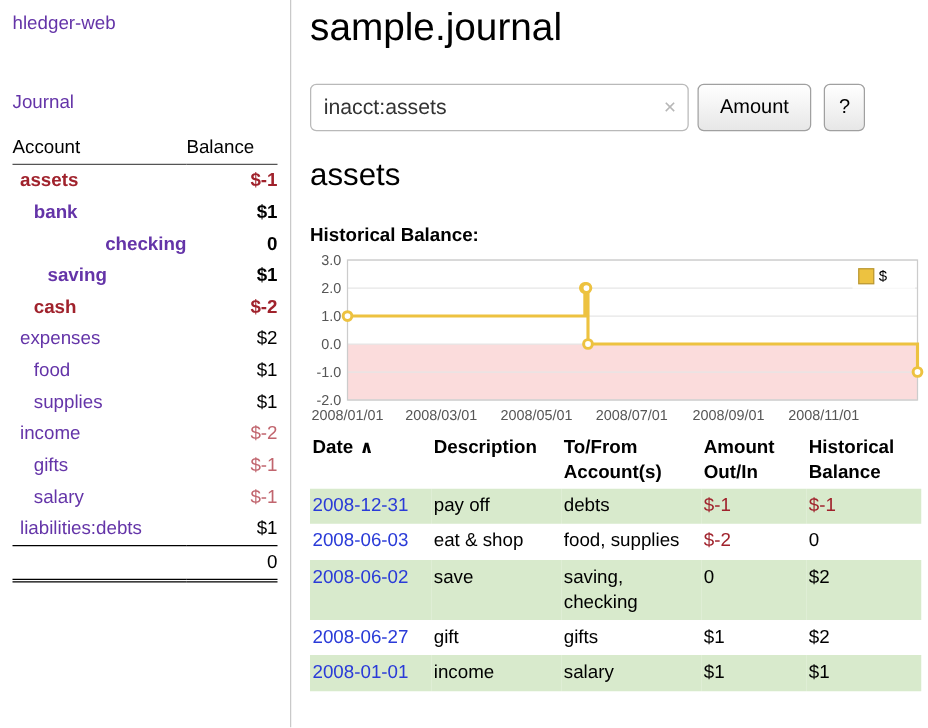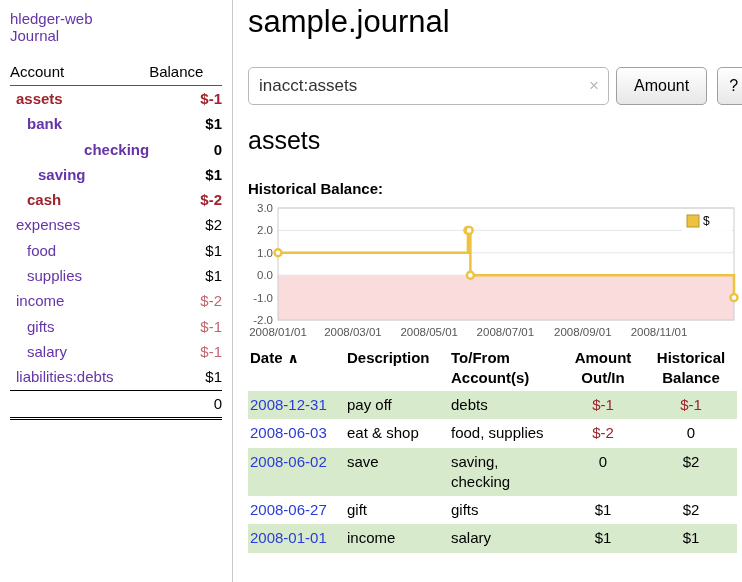--- a/index.html
+++ b/index.html
@@ -11,41 +11,41 @@
   }
   .app{display:flex;width:742px;height:582px}
 
   
   .sidebar{
     width:233px;min-width:233px;height:582px;
     border-right:1px solid #c9c9c9;
     padding:10px 10px 0 10px;
   }
   .app-title{display:inline-block;font-size:15px;color:var(--purple);text-decoration:none}
-  .journal-link{display:inline-block;font-size:15px;color:var(--purple);text-decoration:none}
+  .journal-link{display:inline-block;margin-top:46px;font-size:15px;color:var(--purple);text-decoration:none}
   table.accounts{width:100%;border-collapse:collapse;margin-top:17px;font-size:15px}
   .accounts thead th{font-weight:normal;text-align:left;padding:2px 0 5px;border-bottom:1px solid #555}
   .accounts thead th.bal-h{}
   .accounts td{padding:2px 0;line-height:1.42;vertical-align:top}
   .accounts td.bal{text-align:right}
   .accounts tr.bold td,.accounts tr.bold a{font-weight:bold}
   .acct-link{color:var(--purple);text-decoration:none}
   .acct-link.name-red{color:var(--dark-red)}
   .accounts td.bal.neg{color:var(--dark-red)}
   .accounts td.bal.neg-light{color:var(--light-red)}
   .accounts tfoot td{
     border-top:1px solid #000;border-bottom:3px double #000;
     text-align:right;padding:2px 0 3px;
   }
 
   
   .main{flex:1;padding:2px 5px 0 15px}
   .page-title{font-size:31px;font-weight:400;margin:2px 0 0;color:#000}
   .search-row{display:flex;align-items:center;margin-top:27px}
-  .search-box{position:relative;width:361px;margin-right:7px}
+  .search-box{position:relative;width:303px;margin-right:7px}
   .search-input{
     width:100%;height:38px;border:1px solid #b9b9b9;border-radius:5px;
     font-family:inherit;font-size:17px;color:#333;padding:0 30px 0 10px;background:#fff;
   }
   .clear-icon{
     position:absolute;right:10px;top:9px;color:#b7b7b7;font-size:17px;
     line-height:20px;cursor:pointer;user-select:none;
   }
   .btn{
     height:38px;border:1px solid #a0a0a0;border-radius:5px;
@@ -57,21 +57,21 @@
   .chart-heading{font-size:15px;font-weight:700;margin:25px 0 5px}
   .chart-container{width:492px}
   .chart-container svg{display:block}
   .tick{font-size:11.5px;fill:#565656;font-family:"Liberation Sans","DejaVu Sans",sans-serif}
   .legend-text{font-size:12px;fill:#000;font-family:"Liberation Sans","DejaVu Sans",sans-serif}
 
   
   table.register{border-collapse:collapse;width:489px;font-size:15px;table-layout:fixed}
   .register th{font-weight:bold;text-align:left;vertical-align:top;padding:4px 8px 4px 2px;line-height:1.3}
   .register td{vertical-align:top;padding:4px 8px 4px 2px;line-height:1.35}
-  .register th.num,.register td.num{text-align:center;padding-right:2px}
+  .register th.num,.register td.num{text-align:left;padding-right:2px}
   .register .c-date{width:97px}
   .register .c-desc{width:104px}
   .register .c-accounts{width:112px}
   .register .c-amount{width:84px}
   .register .c-balance{width:92px}
   .register tr.shaded{background:var(--row-green)}
   .register a.date-link{color:var(--link-blue);text-decoration:none}
   .register td.neg{color:var(--dark-red)}
   .sort-icon{font-weight:700;margin-left:5px;font-size:14px}
 </style>

